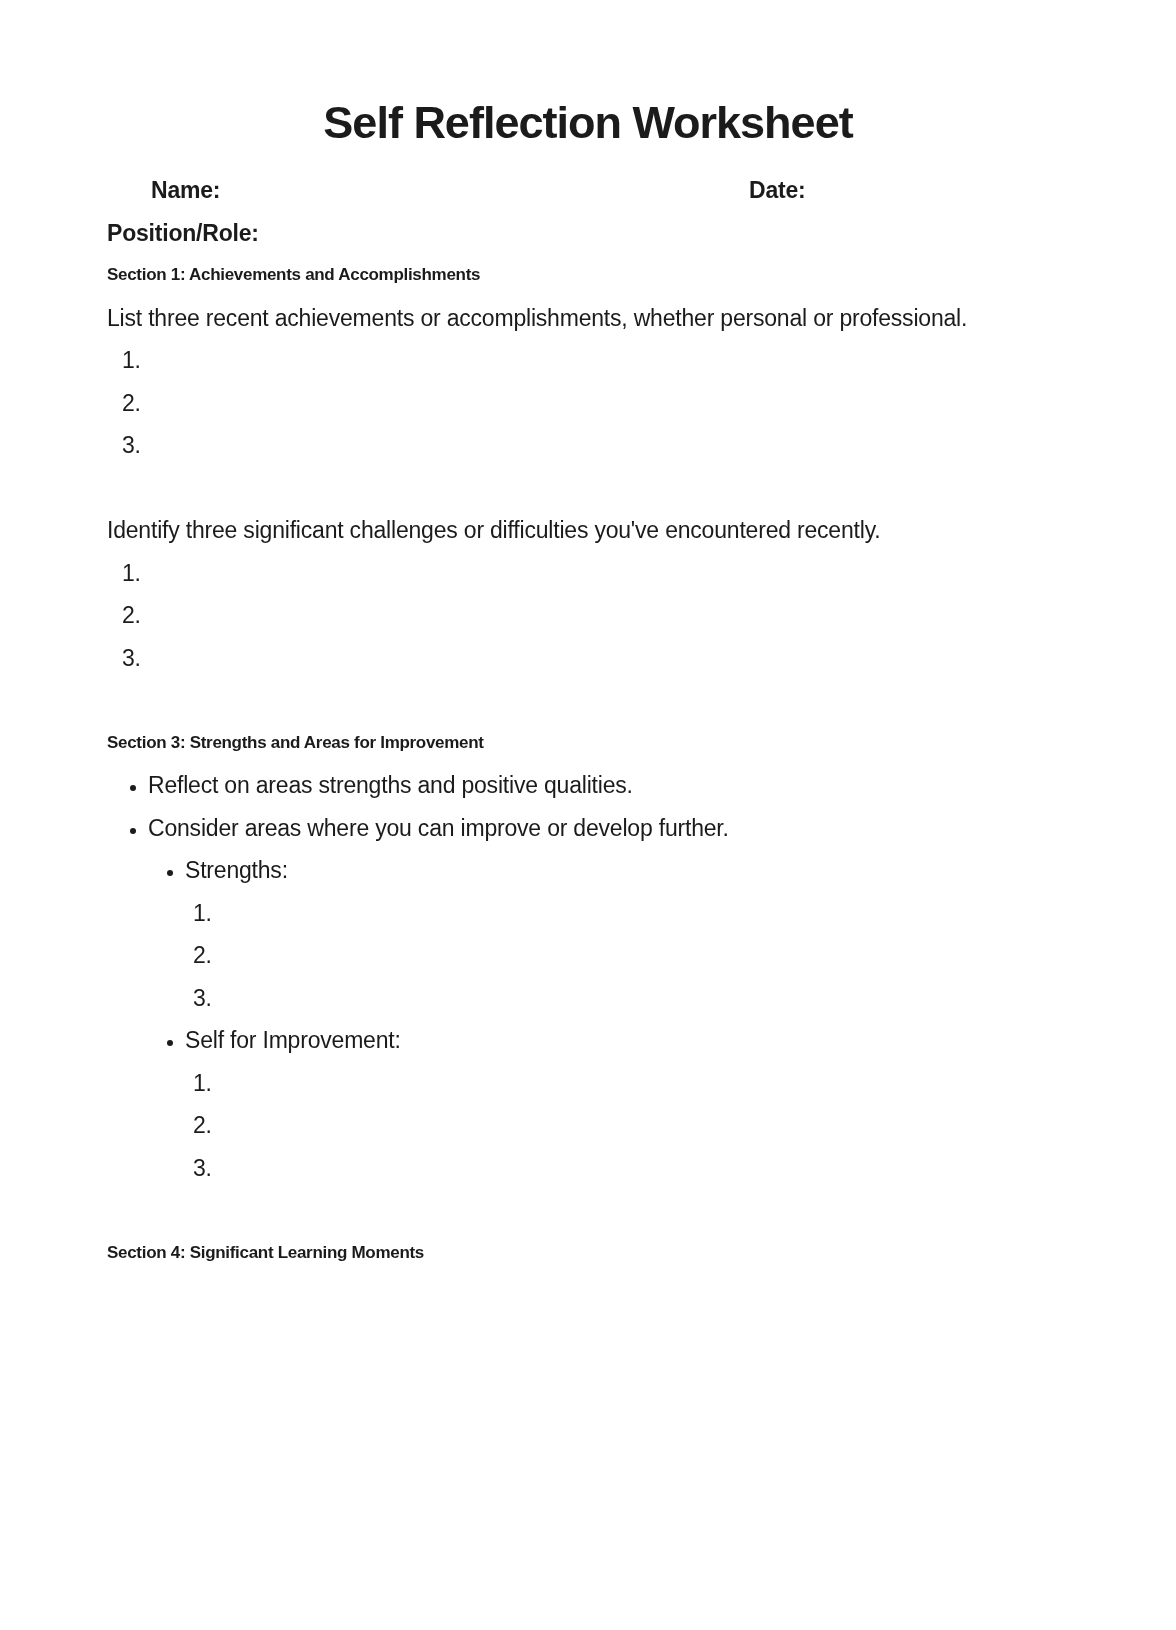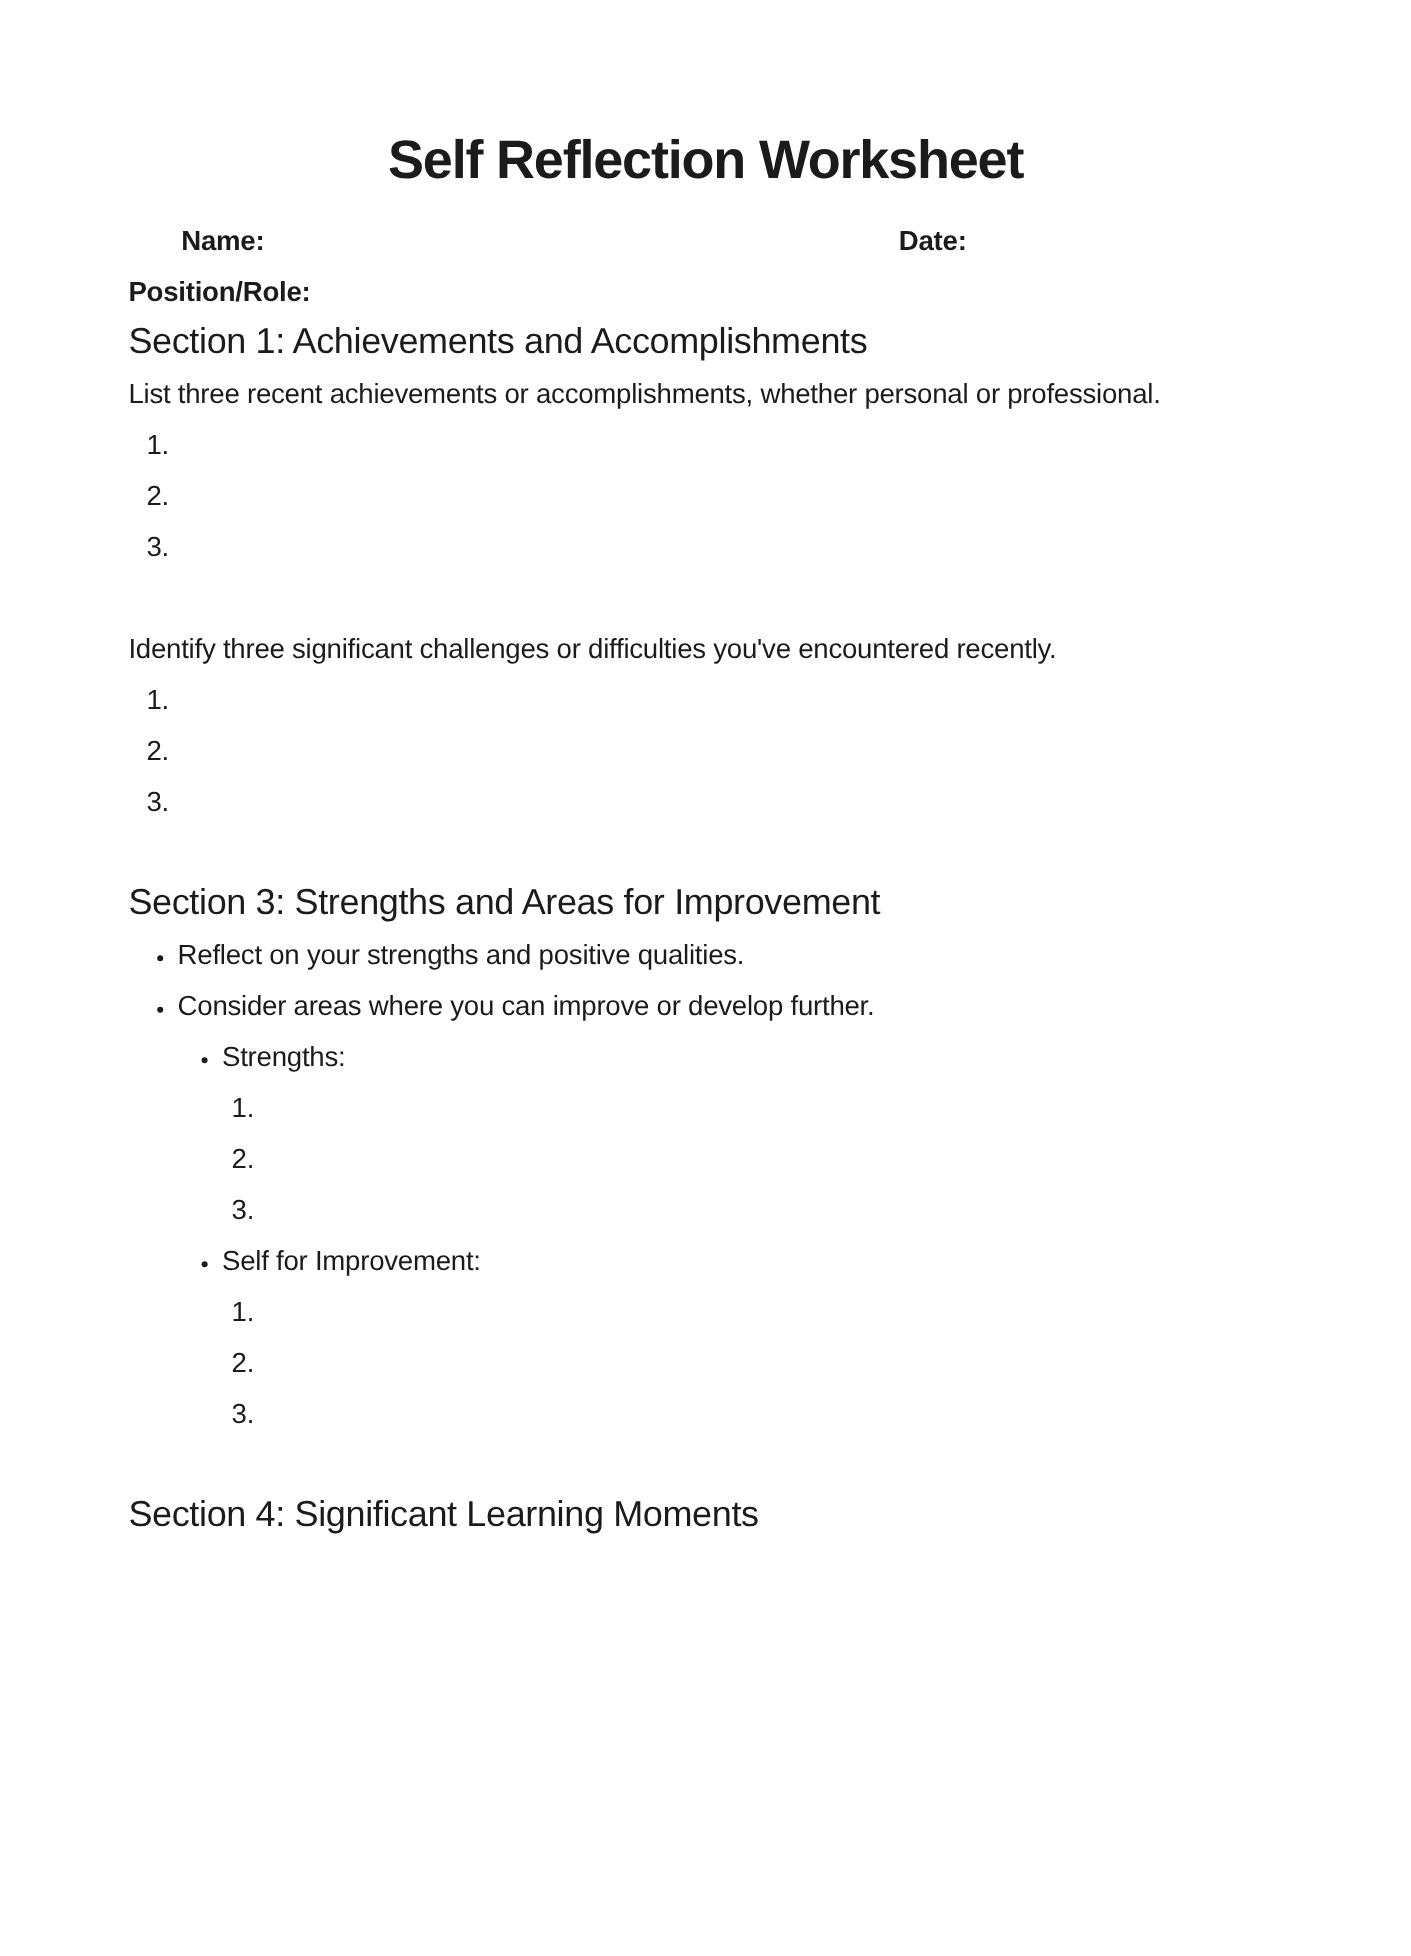--- a/index.html
+++ b/index.html
@@ -10,33 +10,33 @@
     box-sizing: border-box;
     padding: 0 107px;
     background: #ffffff;
     color: #1b1b1b;
     font-family: "Liberation Sans", sans-serif;
     font-size: 23px;
     letter-spacing: -0.2px;
     overflow: hidden;
   }
   .title {
-    margin: 14px;
+    margin: 4px;
     padding-top: 96px;
     font-size: 45px;
     line-height: 46px;
     font-weight: 700;
     letter-spacing: -1px;
     text-align: center;
   }
   p, h2, li, .line { margin: 0; line-height: 42.5px; }
   .meta-row { margin-top: 23px; position: relative; margin-left: 44px; }
   .b { font-weight: 700; }
   .date-label { position: absolute; left: 598px; top: 0; }
-  h2.section-heading { font-size: 30px; font-weight: 400; letter-spacing: -0.3px; }
+  h2.section-heading { font-size: 17px; font-weight: 700; letter-spacing: -0.3px; }
   .spacer { height: 42.5px; }
   
   ol.numlist { list-style: none; margin: 0; padding: 0 0 0 15px; }
   ol.numlist.inner { padding-left: 8px; }
   
   ul.bullets { margin: 0; padding: 0 0 0 41px; list-style: disc; }
   ul.bullets ul.bullets { padding-left: 37px; }
   ul.bullets > li::marker { font-size: 19px; }
 </style>
 </head>
@@ -68,21 +68,21 @@
   <ol class="numlist">
     <li><span>1.</span></li>
     <li><span>2.</span></li>
     <li><span>3.</span></li>
   </ol>
   <div class="spacer"></div>
 
   <h2 class="section-heading">Section 3: Strengths and Areas for Improvement</h2>
   <ul class="bullets">
     <li>
-      <span>Reflect on your strengths and positive qualities.</span>
+      <span>Reflect on areas strengths and positive qualities.</span>
     </li>
     <li>
       <span>Consider areas where you can improve or develop further.</span>
       <ul class="bullets">
         <li>
           <span>Strengths:</span>
           <ol class="numlist inner">
             <li><span>1.</span></li>
             <li><span>2.</span></li>
             <li><span>3.</span></li>

